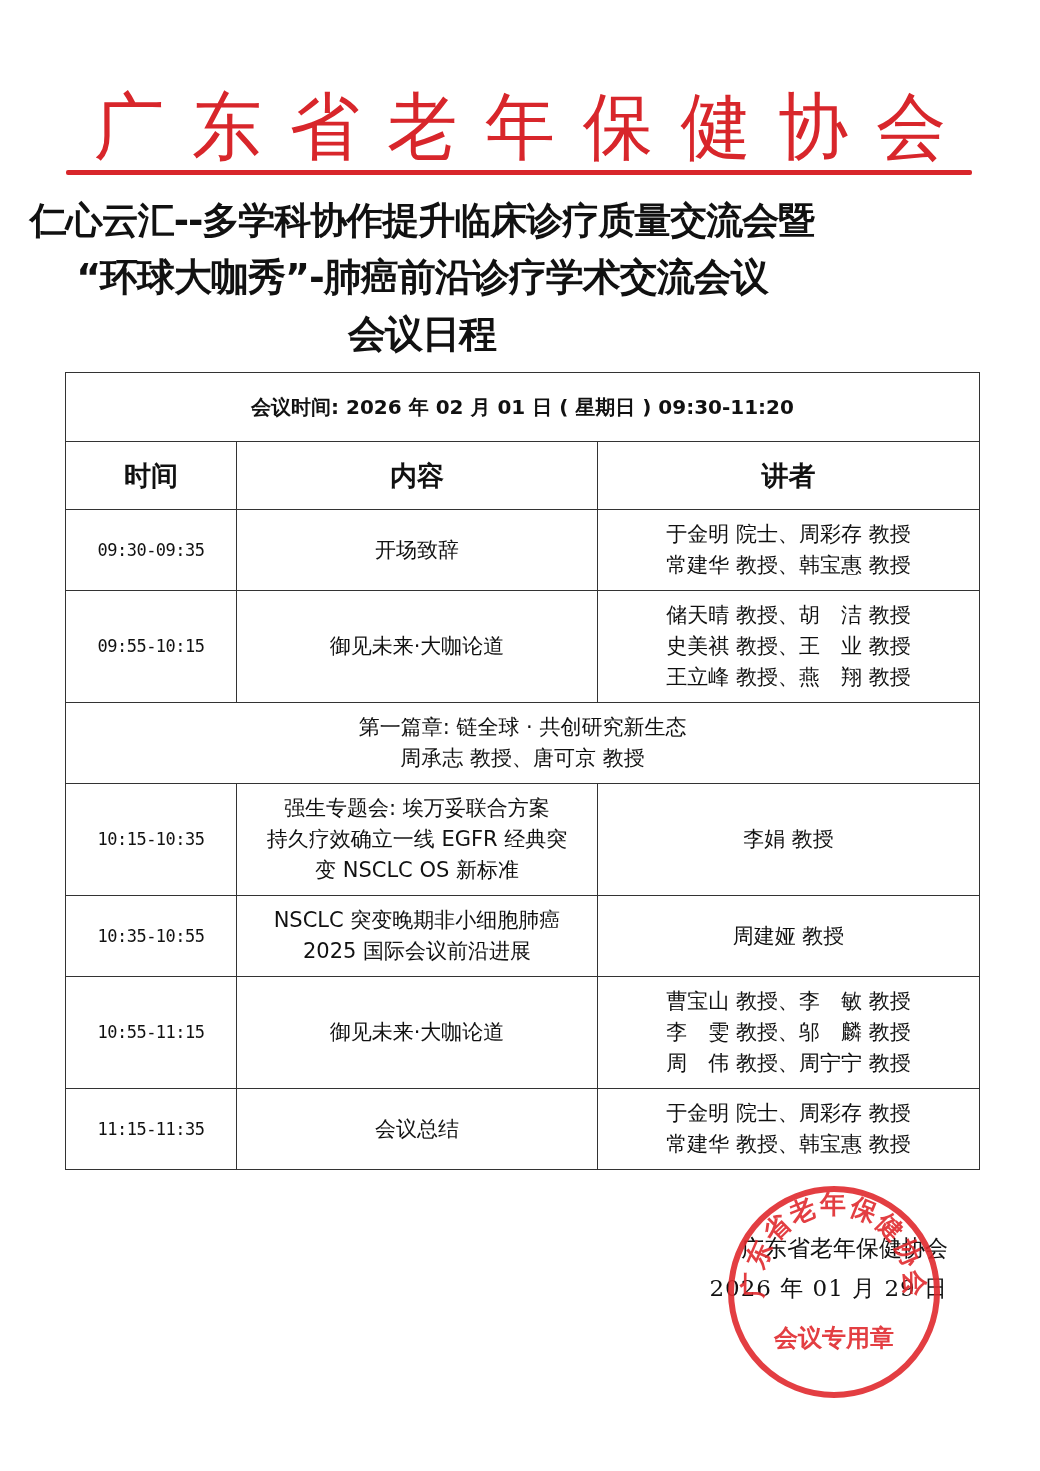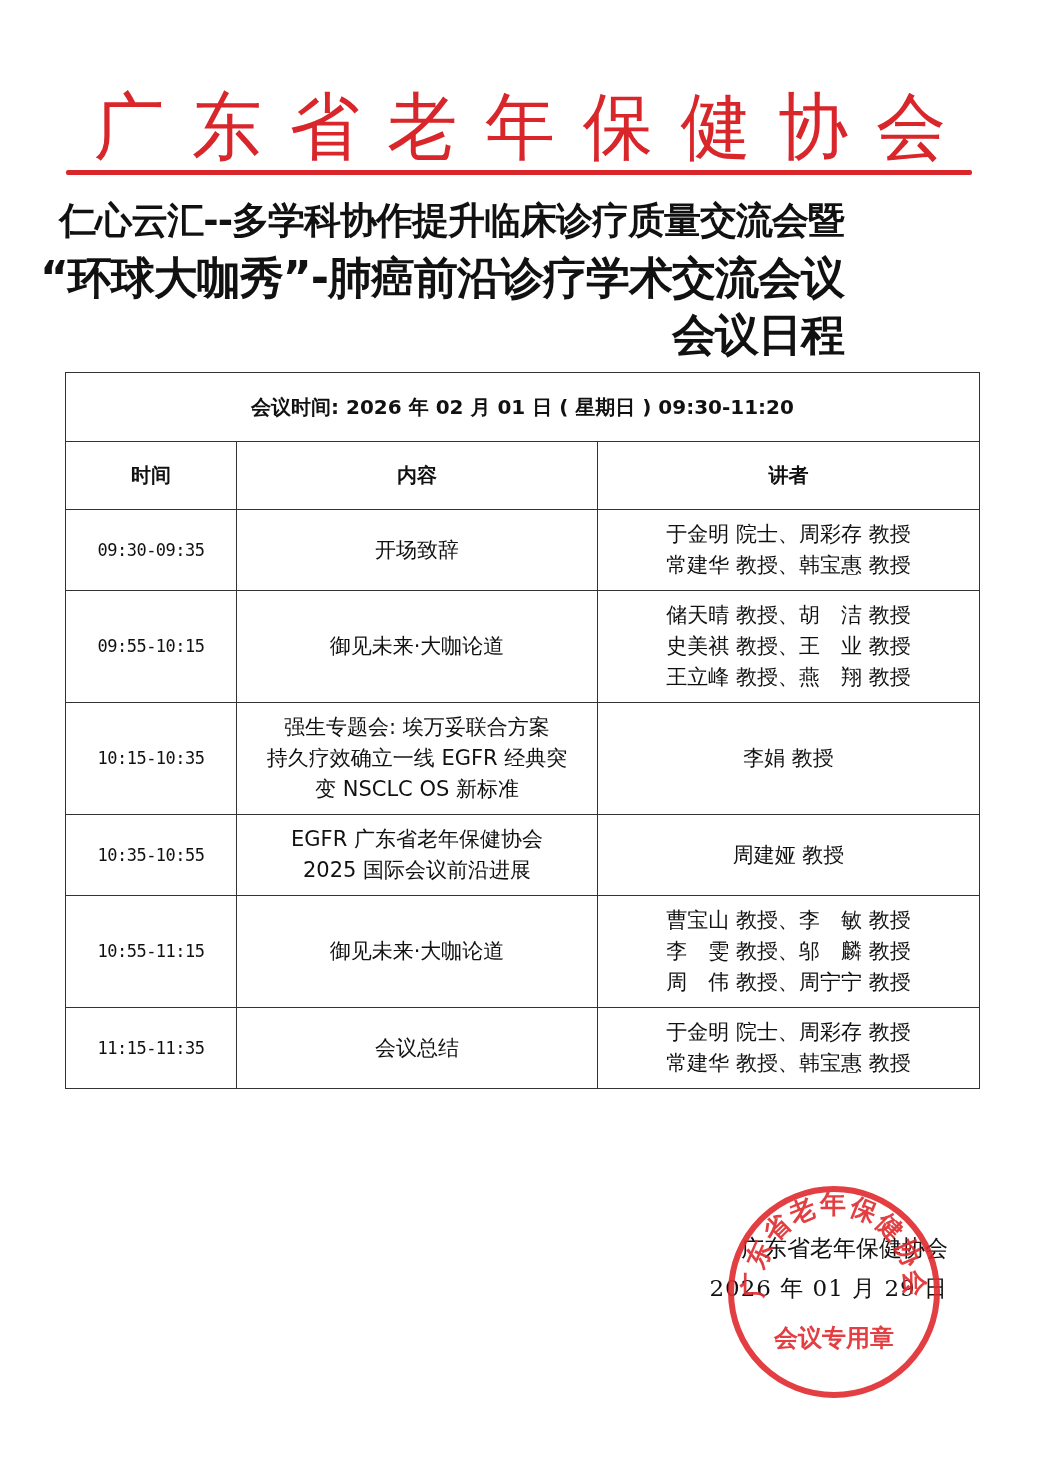--- a/index.html
+++ b/index.html
@@ -12,36 +12,36 @@
     display: flex; justify-content: space-between; align-items: center;
     color: #d8262b; font-family: "DejaVu Serif", serif; font-size: 70px;
     letter-spacing: 0; padding: 0 14px; box-sizing: border-box;
   }
   .org-header span { display: inline-block; transform: scaleY(1.05); }
   .red-rule {
     position: absolute; left: 66px; top: 170px; width: 906px; height: 5px;
     background: #d8262b; border-radius: 2px;
   }
   .title-block {
-    position: absolute; left: 0; top: 192px; width: 844px; text-align: right;
+    position: absolute; left: 0; top: 192px; width: 844px; text-align: center;
     font-family: "DejaVu Sans", sans-serif; font-weight: bold; color: #111;
   }
   .title-line { font-size: 37px; line-height: 57px; letter-spacing: -1px; }
-  .title-line.sub { font-size: 44px; }
+  .title-line.sub { font-size: 38px; }
   table.schedule {
     position: absolute; left: 65px; top: 372px; width: 914px;
     border-collapse: collapse; table-layout: fixed;
     font-family: "DejaVu Sans", sans-serif; font-size: 21px;
   }
   table.schedule td {
     border: 1.5px solid #333; text-align: center; vertical-align: middle;
     padding: 9px 6px; line-height: 31px;
   }
   td.info { font-weight: bold; font-size: 20px; height: 50px; }
-  td.hdr { font-weight: bold; font-size: 20px; height: 49px; }
+  td.hdr { font-weight: bold; font-size: 27px; height: 49px; }
   td.time { font-size: 17px; font-family: "DejaVu Sans Mono", monospace; letter-spacing: -0.5px; }
   td.content-en { font-family: "DejaVu Sans Mono", monospace; font-size: 18.5px; line-height: 30px; }
   .line { display: block; white-space: nowrap; }
   .footer {
     position: absolute; right: 92px; top: 1228px; text-align: right;
     font-family: "DejaVu Serif", serif; font-size: 23px; line-height: 40px; z-index: 1;
   }
   .footer .date { letter-spacing: 1px; padding-right: 0; }
   .seal {
     position: absolute; left: 728px; top: 1186px; width: 212px; height: 212px;
@@ -106,37 +106,43 @@
     <td>
       <span class="line">御见未来·大咖论道</span>
     </td>
     <td>
       <span class="line">储天晴 教授、胡　洁 教授</span>
       <span class="line">史美祺 教授、王　业 教授</span>
       <span class="line">王立峰 教授、燕　翔 教授</span>
     </td>
   </tr>
 
+  <tr style="height:64px">
+    <td colspan="3">
+      <span class="line">第一篇章: 链全球 · 共创研究新生态</span>
+      <span class="line">周承志 教授、唐可京 教授</span>
+    </td>
+  </tr>
 
   <tr style="height:95px">
     <td class="time">10:15-10:35</td>
     <td>
       <span class="line">强生专题会: 埃万妥联合方案</span>
       <span class="line">持久疗效确立一线 EGFR 经典突</span>
       <span class="line">变 NSCLC OS 新标准</span>
     </td>
     <td>
       <span class="line">李娟 教授</span>
     </td>
   </tr>
 
   <tr style="height:63px">
     <td class="time">10:35-10:55</td>
     <td>
-      <span class="line">EGFR 广东省老年保健协会</span>
+      <span class="line">NSCLC 突变晚期非小细胞肺癌</span>
       <span class="line">2025 国际会议前沿进展</span>
     </td>
     <td>
       <span class="line">周建娅 教授</span>
     </td>
   </tr>
 
   <tr style="height:97px">
     <td class="time">10:55-11:15</td>
     <td>

